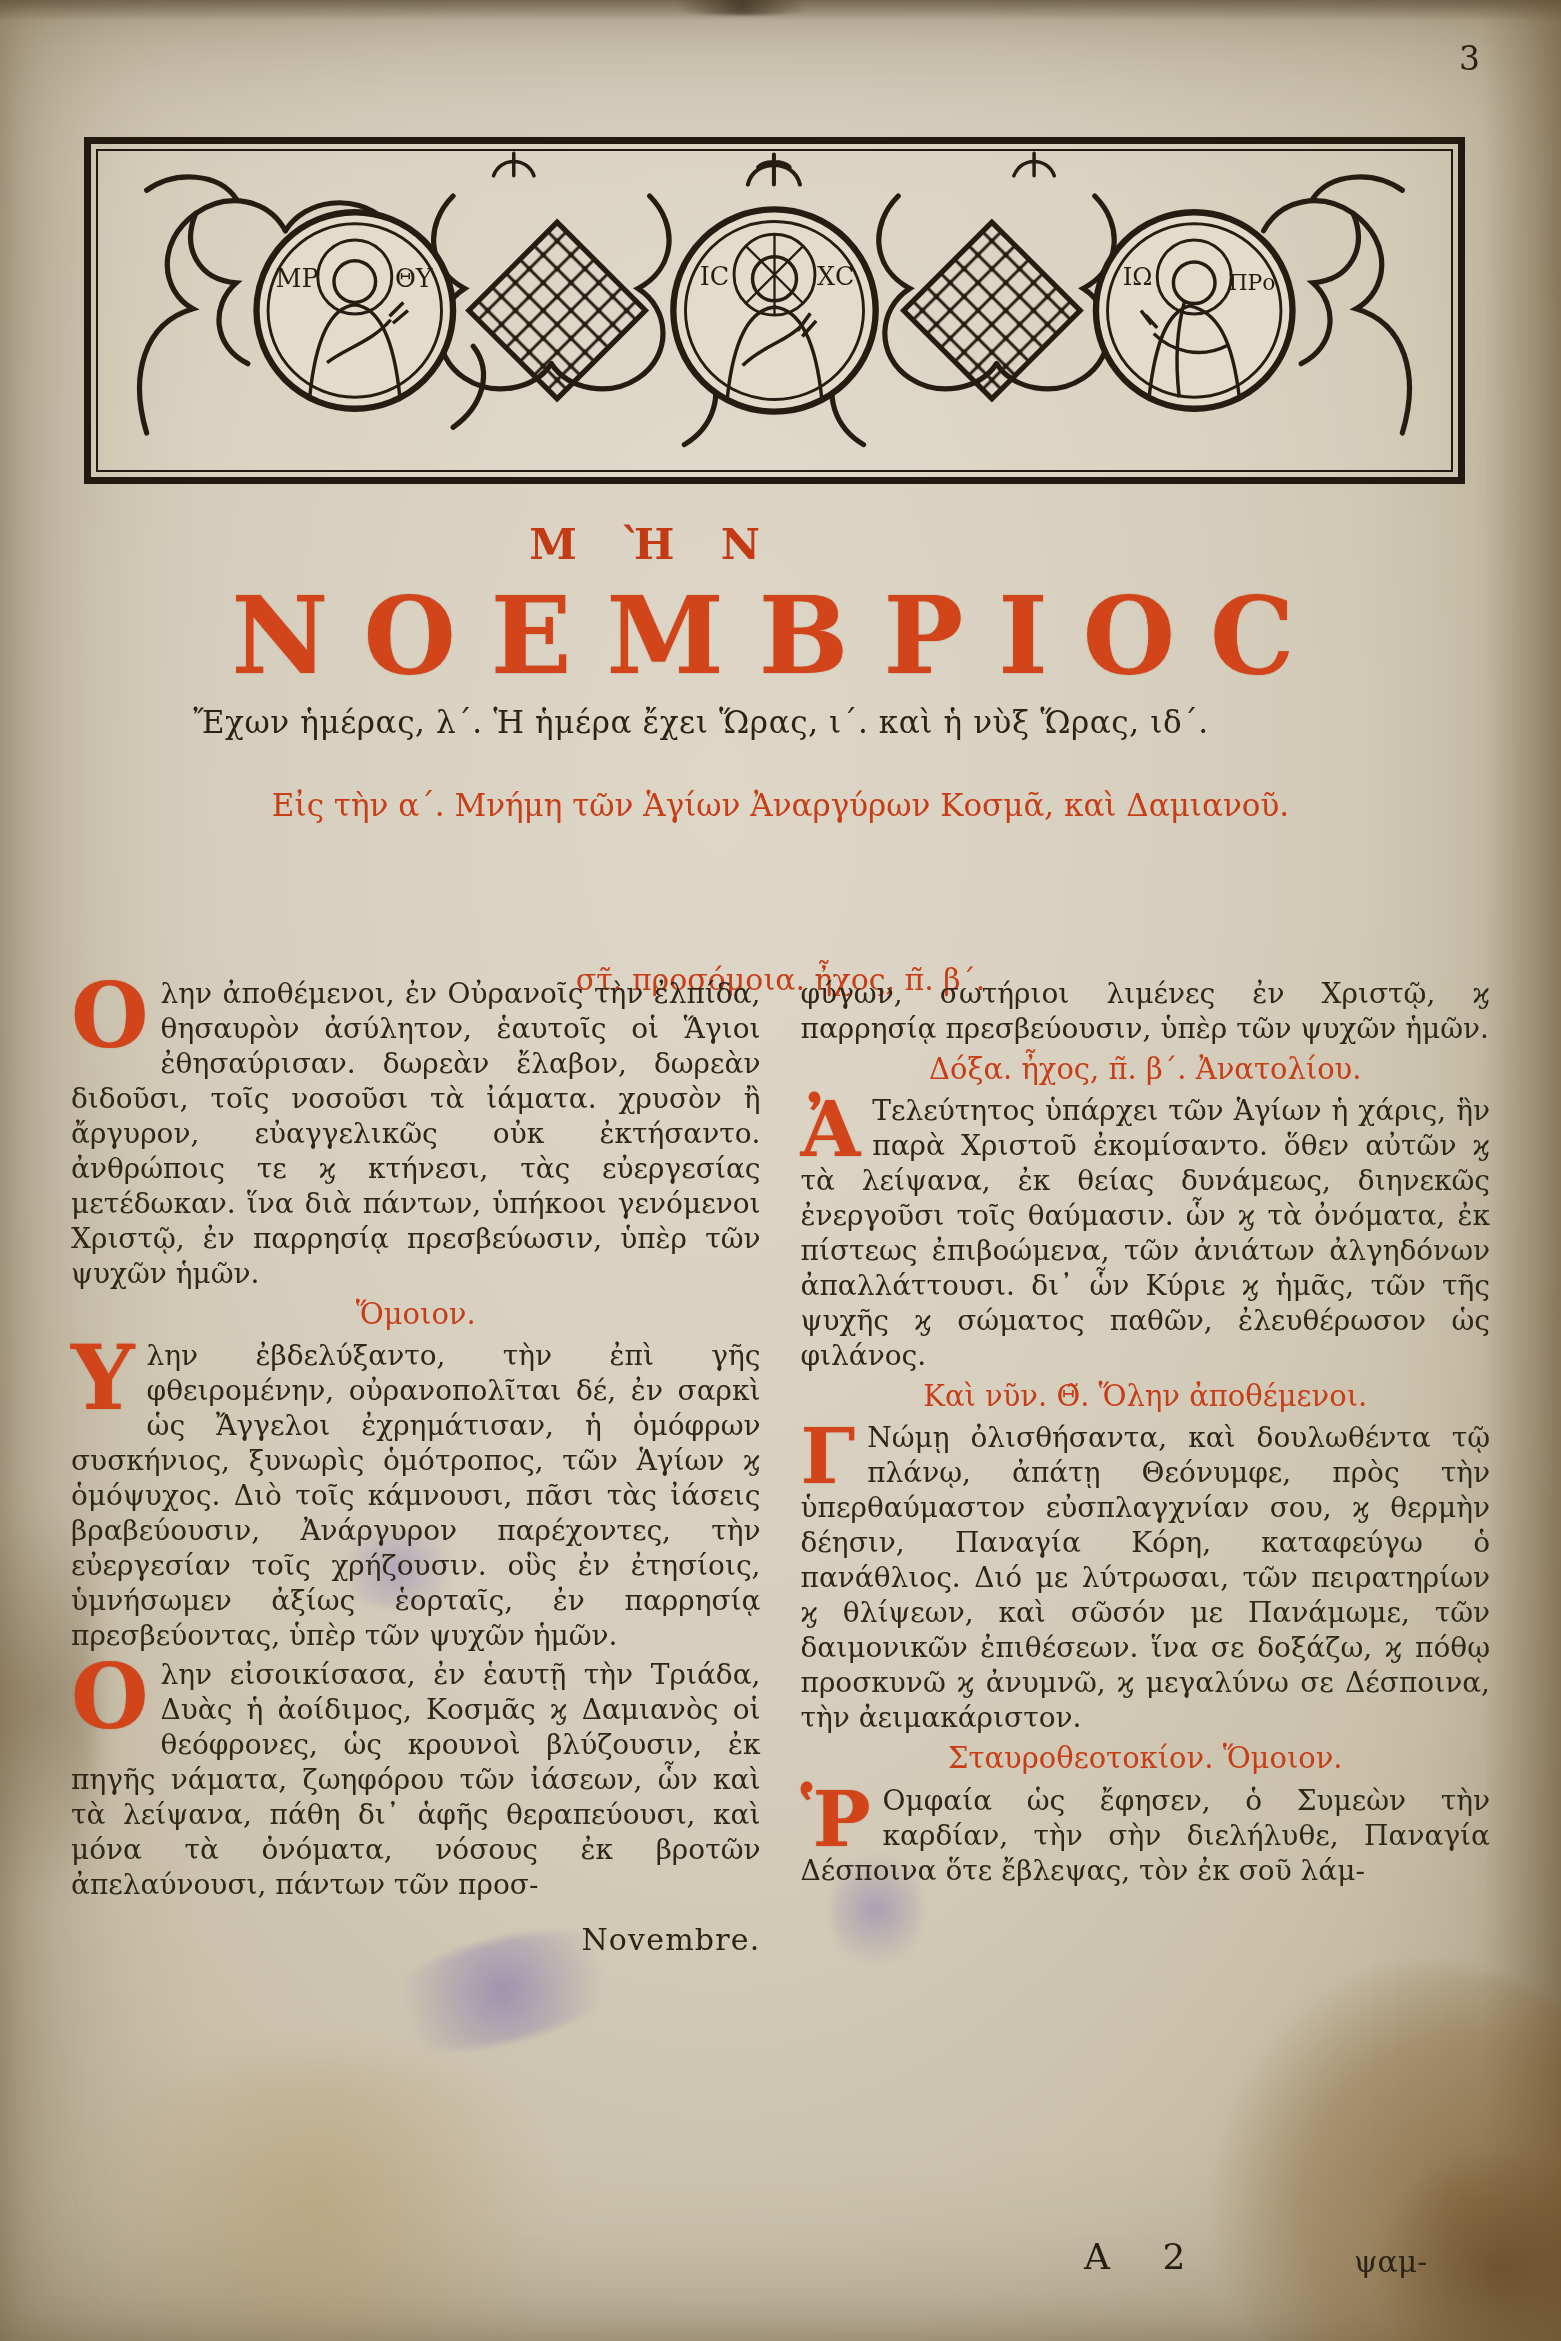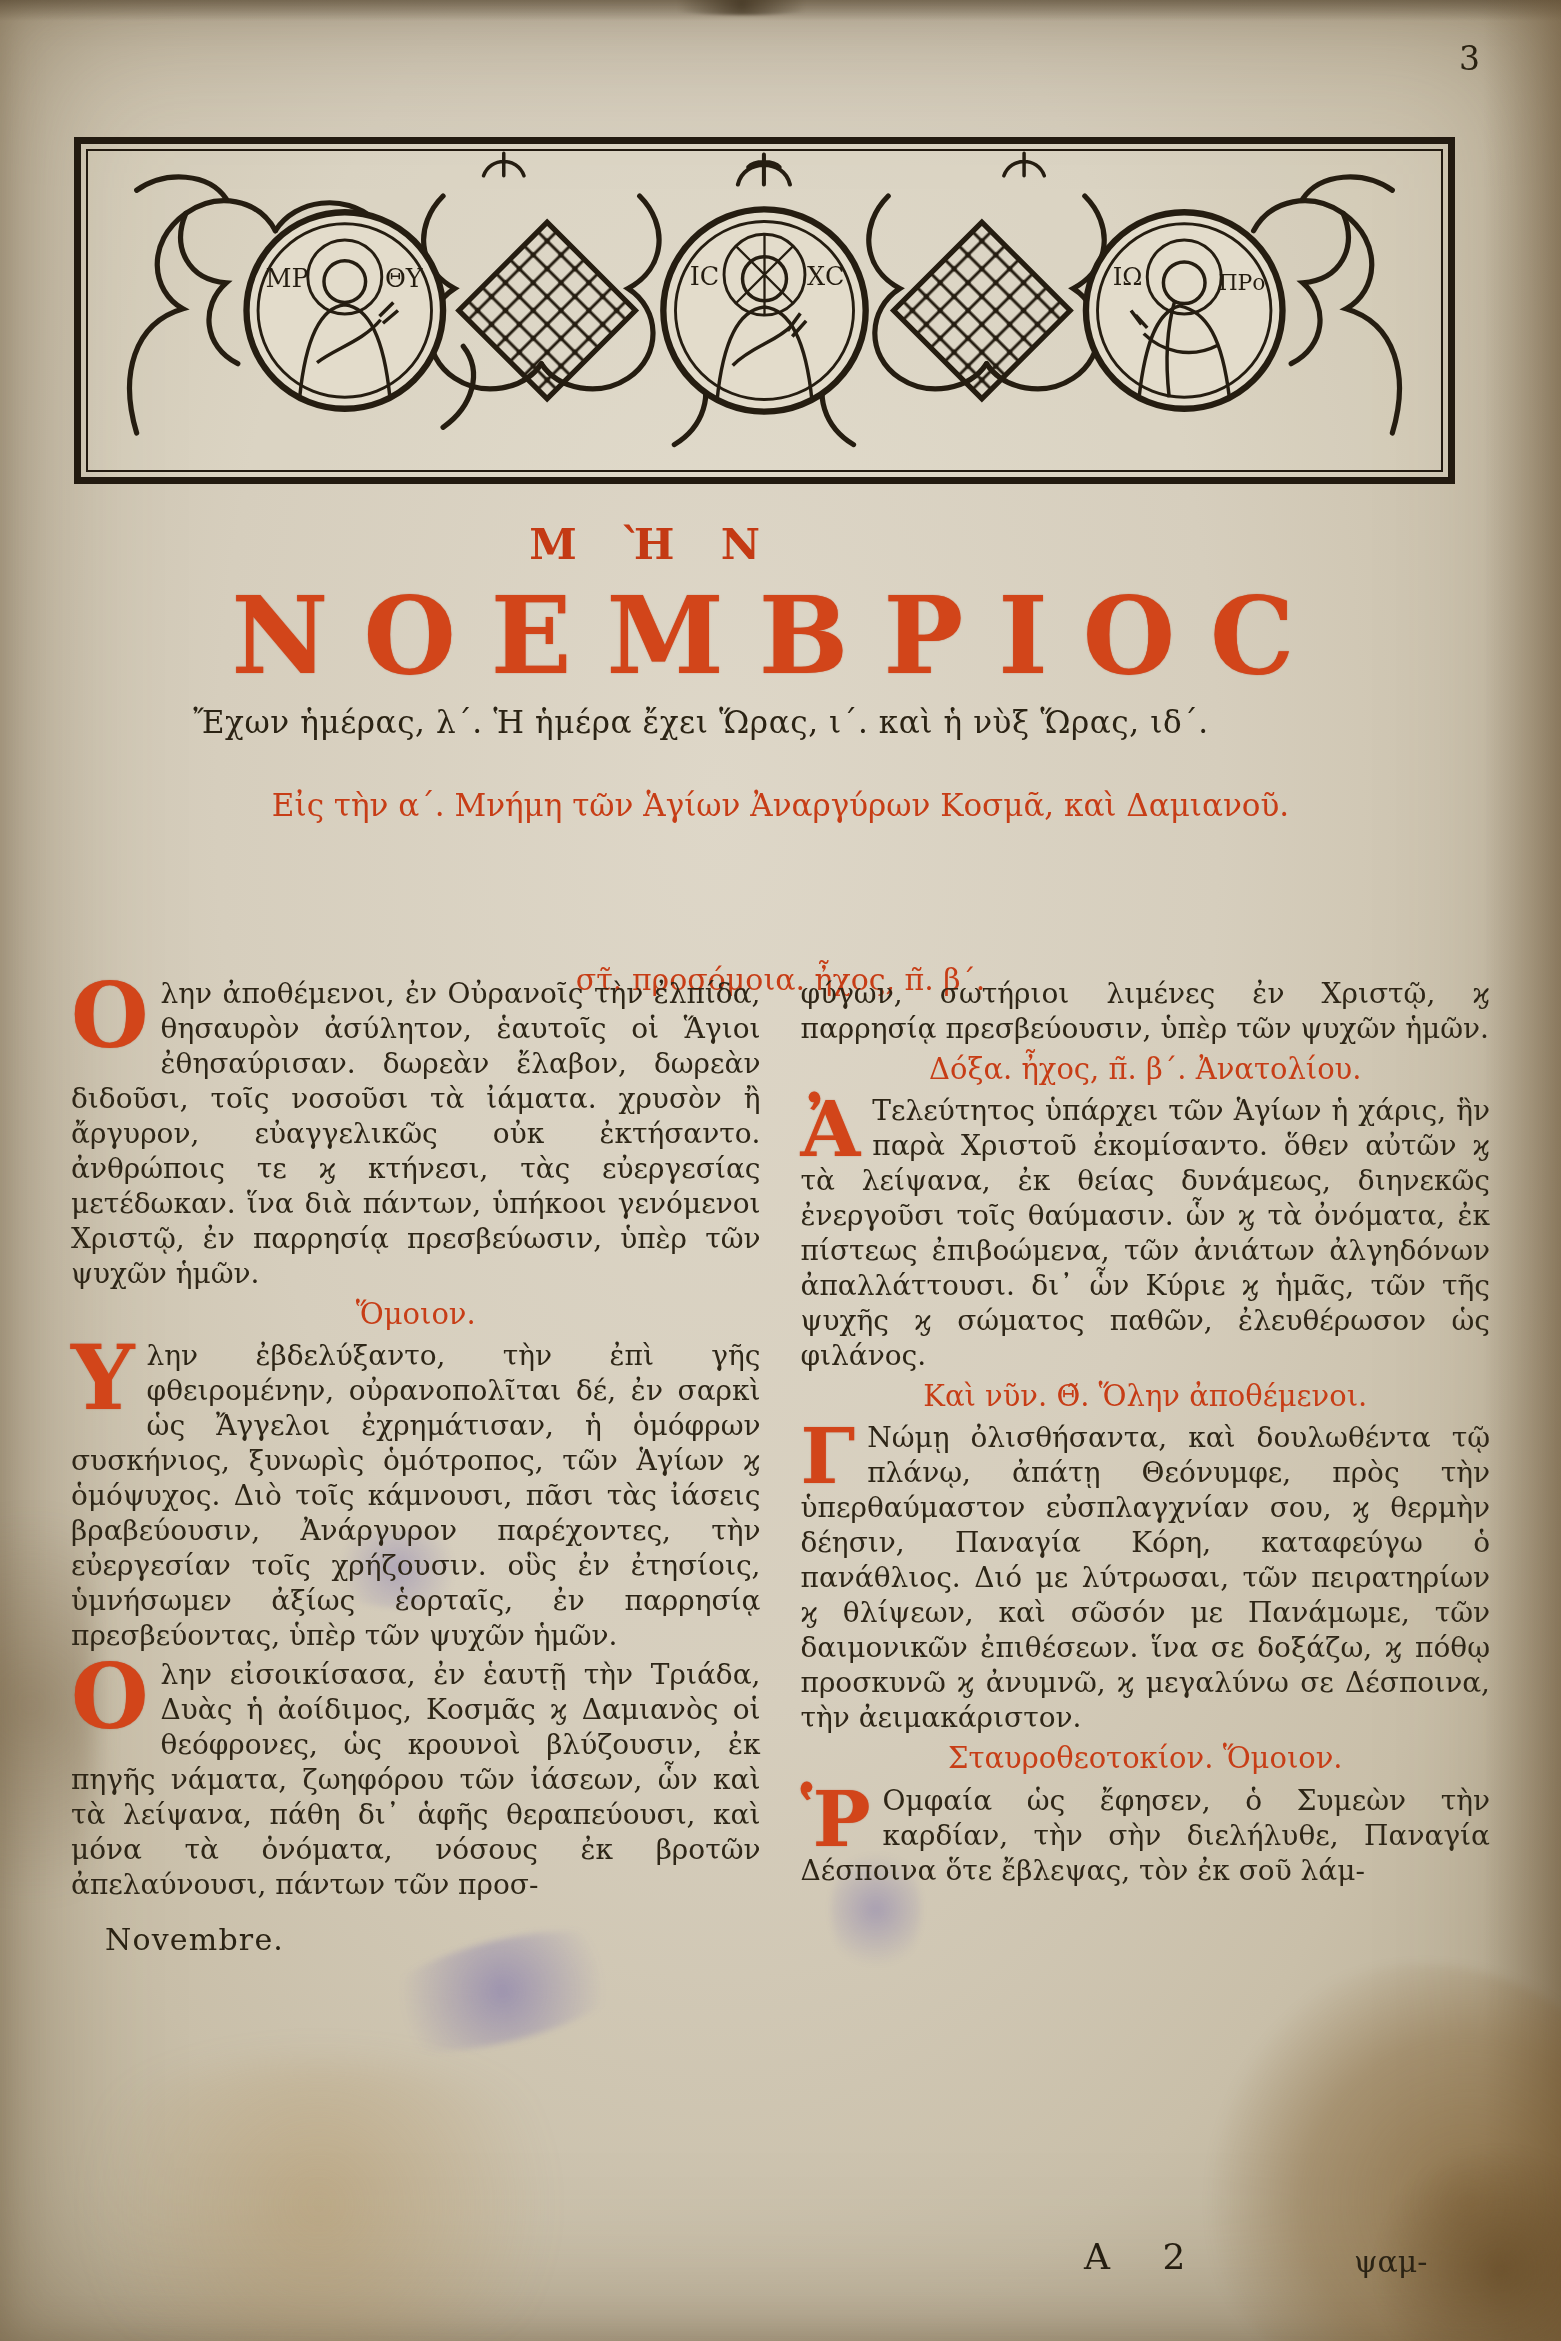--- a/index.html
+++ b/index.html
@@ -26,21 +26,21 @@
      background:radial-gradient(circle, rgba(58,45,26,.75) 0%, rgba(58,45,26,0) 70%);filter:blur(1.8px);}
   .ink-blue1{left:361px;top:1940px;width:283px;height:102px;border-radius:50%;transform:rotate(-14deg);
      background:radial-gradient(circle, rgba(76,66,168,.38) 0%, rgba(76,66,168,0) 68%);filter:blur(3px);}
   .ink-blue2{left:325px;top:1530px;width:145px;height:78px;border-radius:50%;
      background:radial-gradient(circle, rgba(82,70,172,.28) 0%, rgba(82,70,172,0) 70%);filter:blur(2.4px);}
   .ink-blue3{left:831px;top:1843px;width:90px;height:133px;border-radius:50%;
      background:radial-gradient(circle, rgba(76,66,168,.3) 0%, rgba(76,66,168,0) 70%);filter:blur(3px);}
 
   .page-number{position:absolute;top:39px;right:81px;font-size:33px;color:#2a2212;}
 
-  .headpiece{position:absolute;left:74px;top:137px;width:1381px;height:347px;
+  .headpiece{position:absolute;left:84px;top:137px;width:1381px;height:347px;
      border:7.8px solid #221a10;box-sizing:border-box;background:rgba(255,252,240,.12);padding-left:44px;}
   .headpiece-inner{position:absolute;inset:4.8px;border:2.4px solid #221a10;}
   .headpiece svg{position:absolute;inset:0;width:100%;height:100%;}
 
   .kicker{position:absolute;left:0;width:1305px;top:519px;text-align:center;
      color:#c43a14;font-size:43px;font-weight:bold;letter-spacing:15.7px;}
   .month-title{position:absolute;left:0;width:1561px;top:573px;text-align:center;
      color:#d2451a;font-size:106px;font-weight:bold;letter-spacing:35px;
      text-shadow:0 0 1.2px rgba(160,40,10,.6);}
   .day-line{position:absolute;left:0;width:1402px;top:704px;text-align:center;
@@ -50,21 +50,21 @@
   .rubric-vespers1{top:863px;font-size:30px;}
   .rubric-vespers2{top:962px;font-size:30px;}
 
   .columns{position:absolute;left:71px;top:976px;width:1419px;display:flex;gap:40px;}
   .col{width:690px;font-size:28px;line-height:35px;text-align:justify;color:#2e2617;}
   .col p{margin:0 0 3.6px 0;}
   .drop-cap{float:left;font-size:89px;line-height:67px;font-weight:bold;color:#d2451a;
      margin:6px 12px 0 0;text-shadow:0 0 1.2px rgba(160,40,10,.5);}
   .drop-cap.small{font-size:77px;line-height:60px;}
   .col-heading{text-align:center;color:#c73d16;font-size:29px;margin:6px 0 7.2px 0;line-height:34px;}
-  .footnote-latin{margin:20.5px 0 0 34px;font-size:30px;letter-spacing:1.2px;color:#2b2314;text-align:left;}
+  .footnote-latin{margin:20.5px 0 0 34px;font-size:30px;letter-spacing:1.2px;color:#2b2314;text-align:right;}
 
   .signature{position:absolute;left:1084px;top:2236px;font-size:36px;letter-spacing:20.5px;color:#241d10;}
   .catchword{position:absolute;left:1354px;top:2244px;font-size:30px;color:#2b2314;}
 </style>
 </head>
 <body>
 
 <div class="page">
 
   <div class="stain st-topedge"></div>

